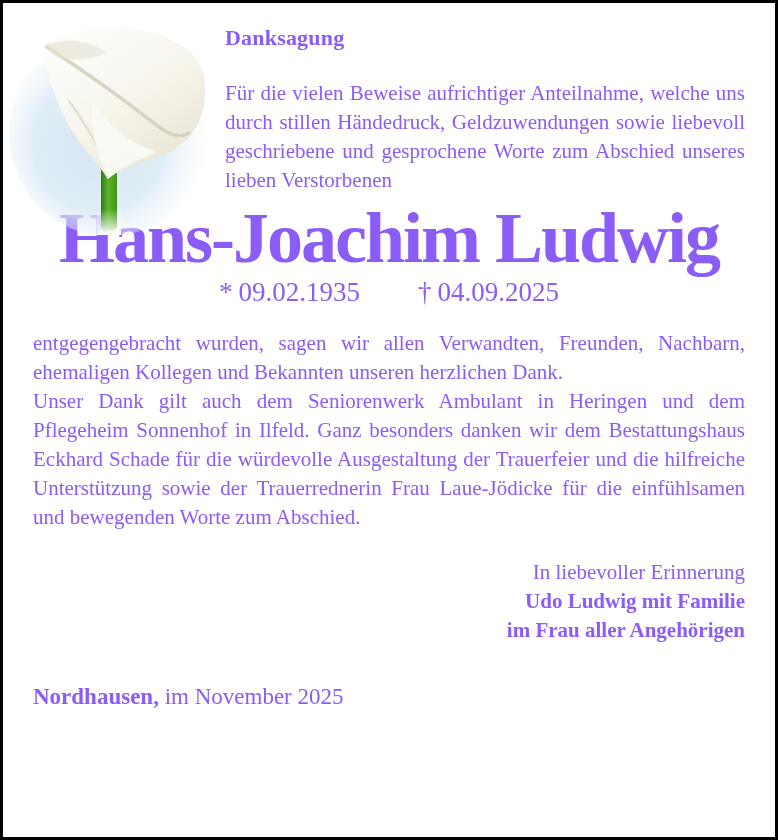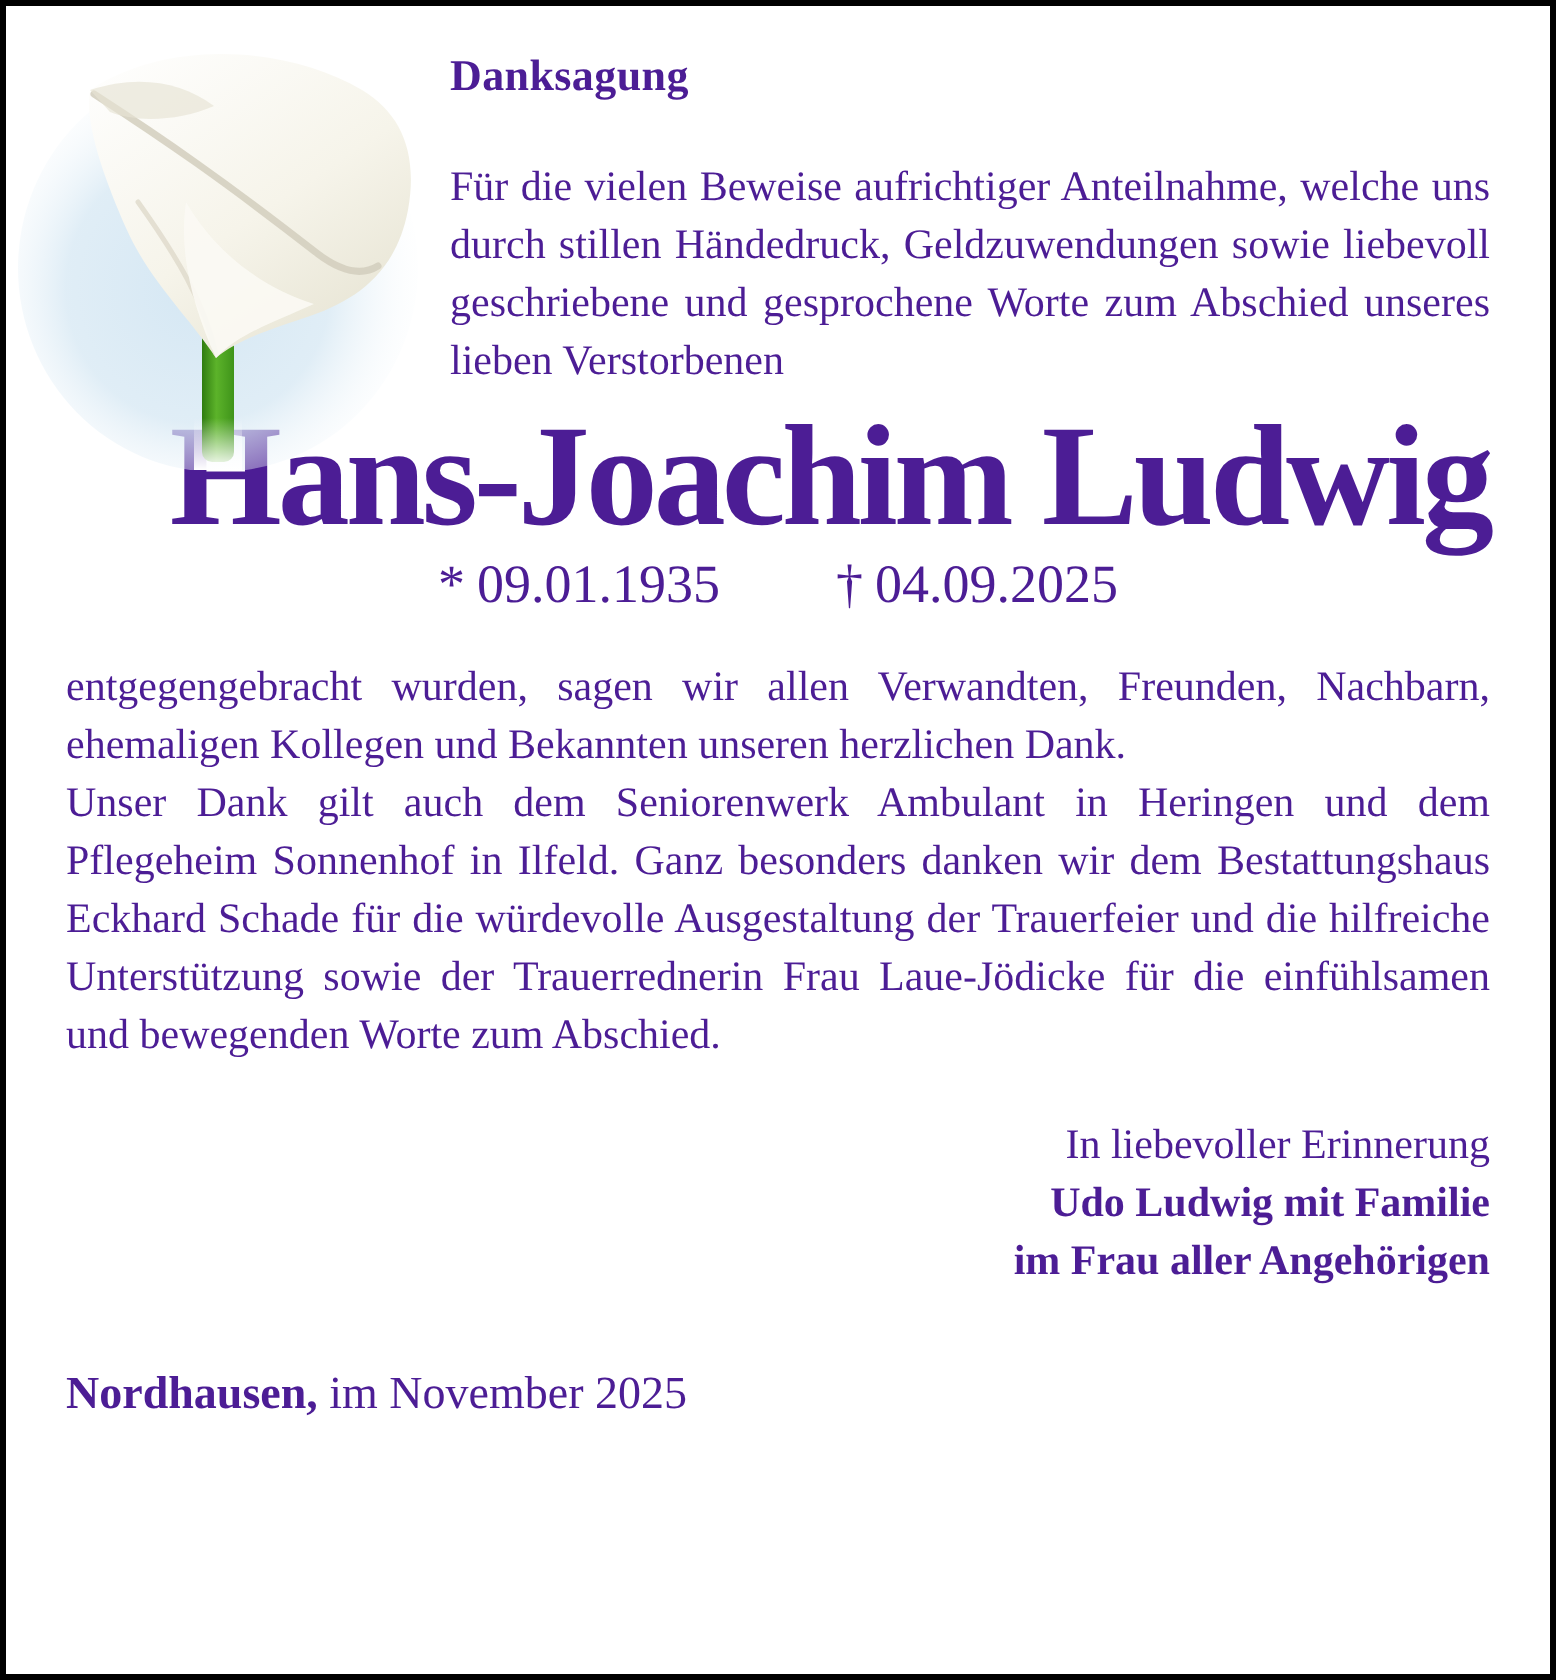--- a/index.html
+++ b/index.html
@@ -9,21 +9,21 @@
   }
   .page {
     position: relative;
     width: 778px;
     height: 840px;
     box-sizing: border-box;
     border: 3px solid #000000;
     background: #ffffff;
     padding: 0 30px;
     font-family: "Liberation Serif", serif;
-    color: #4c1d95;
+    color: #8b5cf6;
     overflow: hidden;
   }
   .lily {
     position: absolute;
     left: 6px;
     top: 6px;
     width: 212px;
     height: 226px;
   }
   .top-section {
@@ -39,21 +39,21 @@
   }
   .intro {
     margin: 0;
     font-size: 21px;
     line-height: 29px;
     text-align: justify;
     text-align-last: left;
   }
   .name {
     margin-top: 6px;
-    text-align: right;
+    text-align: center;
     font-size: 72px;
     line-height: 74px;
     font-weight: bold;
     letter-spacing: -2px;
     white-space: nowrap;
   }
   .dates {
     display: flex;
     justify-content: center;
     gap: 58px;
@@ -145,21 +145,21 @@
 
   <div class="top-section">
     <h1 class="heading">Danksagung</h1>
     <p class="intro">Für die vielen Beweise aufrichtiger Anteilnahme, welche uns durch stillen Händedruck, Geldzuwendungen sowie liebevoll geschriebene und gesprochene Worte zum Abschied unseres lieben Verstorbenen</p>
   </div>
 
   <div class="name">Hans-Joachim Ludwig</div>
 
   <div class="dates">
     <span class="date-item">
-      <span class="sym">*</span><span>09.01.1935</span>
+      <span class="sym">*</span><span>09.02.1935</span>
     </span>
     <span class="date-item">
       <span class="sym">†</span><span>04.09.2025</span>
     </span>
   </div>
 
   <div class="body-block">
     <p>entgegengebracht wurden, sagen wir allen Verwandten, Freunden, Nachbarn, ehemaligen Kollegen und Bekannten unseren herzlichen Dank.</p>
     <p>Unser Dank gilt auch dem Seniorenwerk Ambulant in Heringen und dem Pflegeheim Sonnenhof in Ilfeld. Ganz besonders danken wir dem Bestattungshaus Eckhard Schade für die würdevolle Ausgestaltung der Trauerfeier und die hilfreiche Unterstützung sowie der Trauerrednerin Frau Laue-Jödicke für die einfühlsamen und bewegenden Worte zum Abschied.</p>
   </div>

